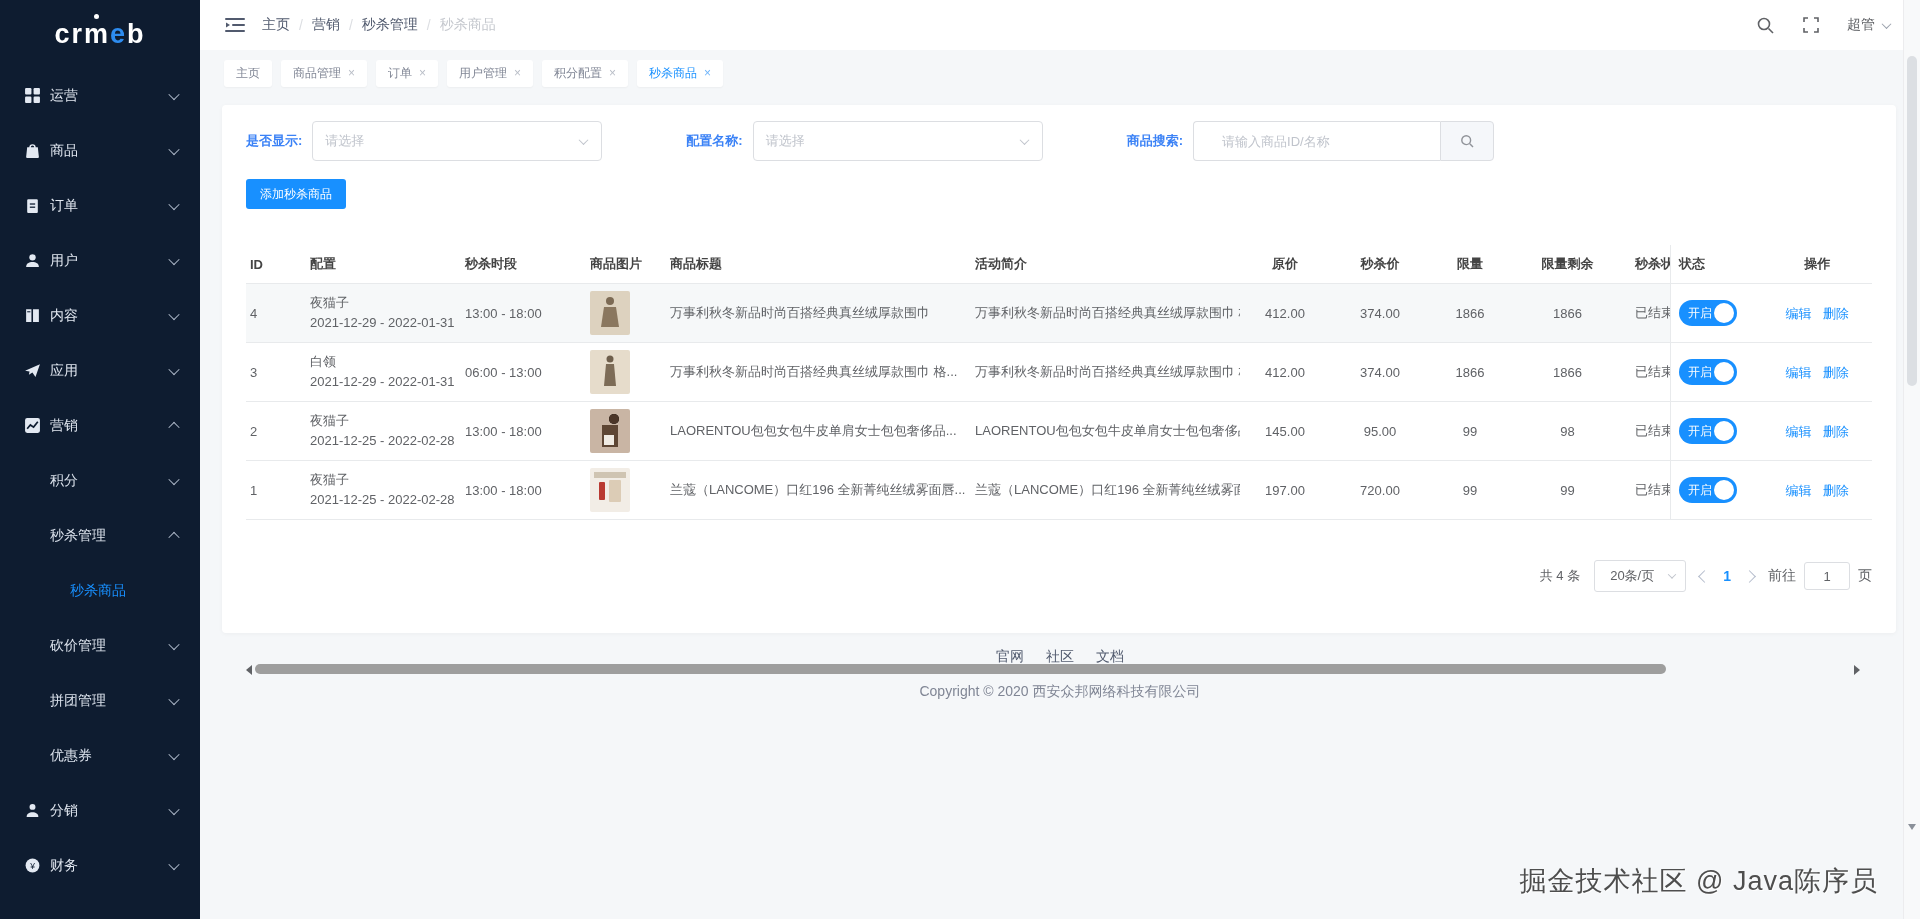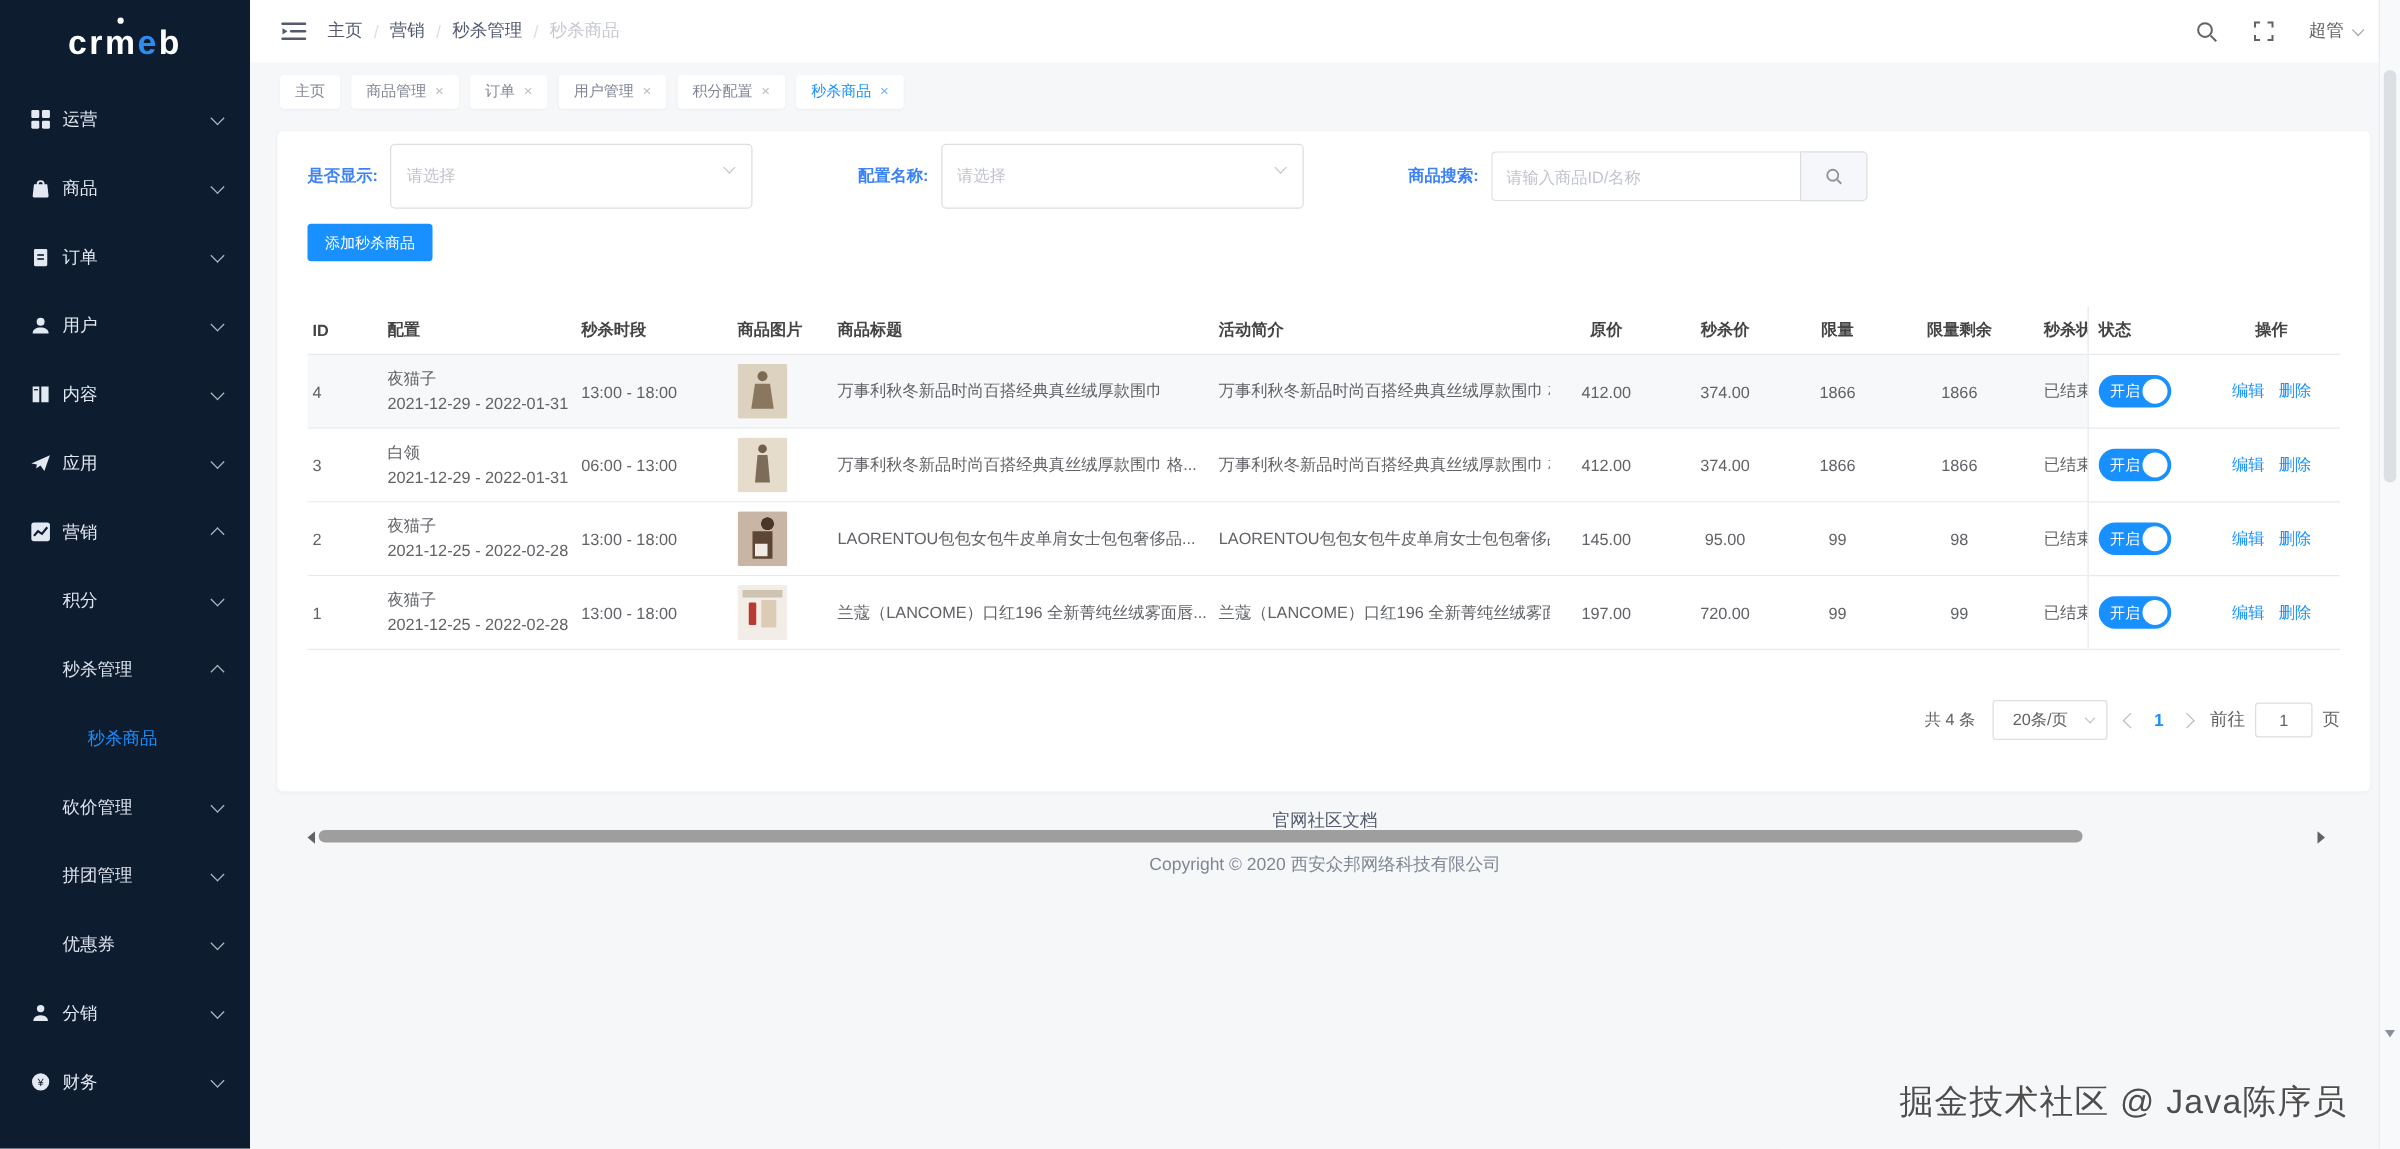--- a/index.html
+++ b/index.html
@@ -68,33 +68,33 @@
   
   .card {
     position:absolute; left:222px; top:105px; width:1674px; height:528px;
     background:#fff; border-radius:4px; box-shadow:0 1px 4px rgba(0,0,0,.04);
     padding:0 24px; z-index:10;
   }
   
   .filters { position:absolute; left:24px; top:16px; right:24px; height:40px; display:flex; align-items:center; }
   .f-label { font-size:13px; color:#3b82f6; font-weight:700; }
   .sel {
-    position:relative; height:52px; border:1px solid #dcdee2; border-radius:4px;
+    position:relative; height:40px; border:1px solid #dcdee2; border-radius:4px;
     background:#fff; display:flex; align-items:center; padding:0 30px 0 12px;
     font-size:13px; color:#c0c4cc; cursor:pointer;
   }
   .sel .chev { position:absolute; right:14px; top:16px; border-color:#c0c4cc; width:7px; height:7px; }
   .sel1 { width:290px; margin-left:10px; }
   .sel2 { width:290px; margin-left:10px; }
   .gap1 { width:84px; }
   .gap2 { width:84px; }
   .search-group { display:flex; margin-left:10px; height:40px; }
   .search-input {
     width:247px; height:40px; border:1px solid #dcdee2; border-right:none;
-    border-radius:4px 0 0 4px; padding:0 11px; font-size:13px; color:#606266; outline:none;
+    border-radius:4px 0 0 4px; padding:0 28px; font-size:13px; color:#606266; outline:none;
     font-family:inherit;
   }
   .search-input::placeholder { color:#c0c4cc; }
   .search-btn {
     width:54px; height:40px; background:#f5f7fa; border:1px solid #dcdee2;
     border-radius:0 4px 4px 0; display:flex; align-items:center; justify-content:center; cursor:pointer;
   }
   .btn-primary {
     position:absolute; left:24px; top:74px; height:30px; padding:0 14px;
     background:#1890ff; color:#fff; border:none; border-radius:3px;
@@ -161,21 +161,21 @@
   .pg-chev.prev { transform:rotate(135deg); }
   .pg-chev.next { transform:rotate(-45deg); }
   .pg-num { color:#1890ff; font-weight:700; font-size:14px; cursor:pointer; }
   .pg-goto { display:flex; align-items:center; gap:8px; font-size:14px; }
   .pg-input {
     width:46px; height:28px; border:1px solid #dcdee2; border-radius:3px;
     text-align:center; font-size:13px; color:#606266; outline:none; font-family:inherit;
   }
   
   .footer { position:absolute; left:200px; right:0; top:648px; text-align:center; }
-  .footer-links { display:flex; justify-content:center; font-size:14px; color:#515a6e; }
+  .footer-links { display:flex; justify-content:center; gap:22px; font-size:14px; color:#515a6e; }
   .footer-links span { cursor:pointer; }
   .copyright { margin-top:17px; font-size:14px; color:#808695; }
   
   .watermark {
     position:absolute; right:42px; bottom:20px; font-size:27px; color:#4e4e4e;
     text-shadow:1px 1px 1px rgba(255,255,255,.95); letter-spacing:1px;
   }
   
   .v-scrollbar {
     position:absolute; right:0; top:0; width:17px; height:919px;

